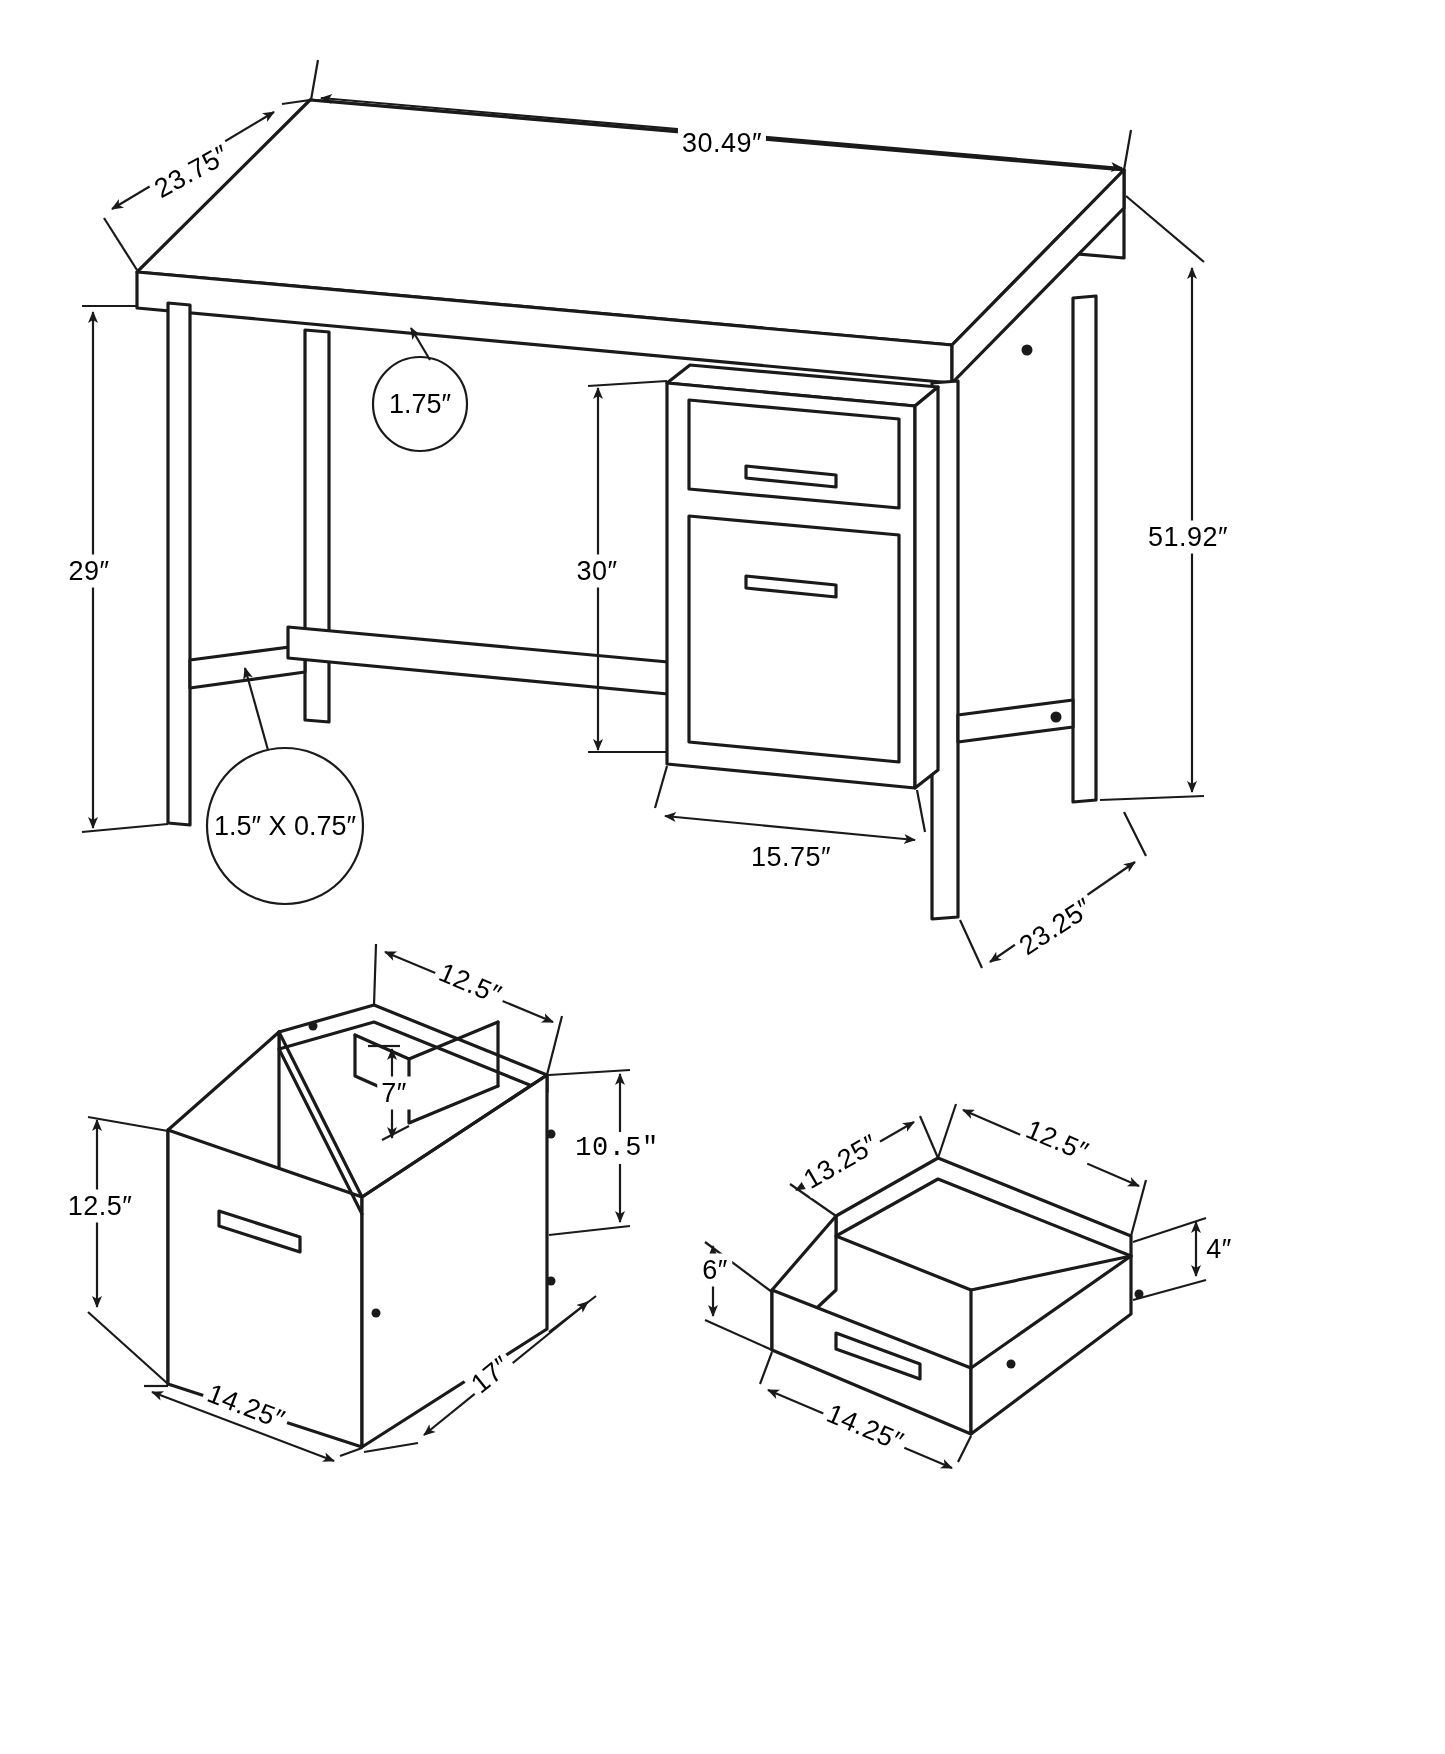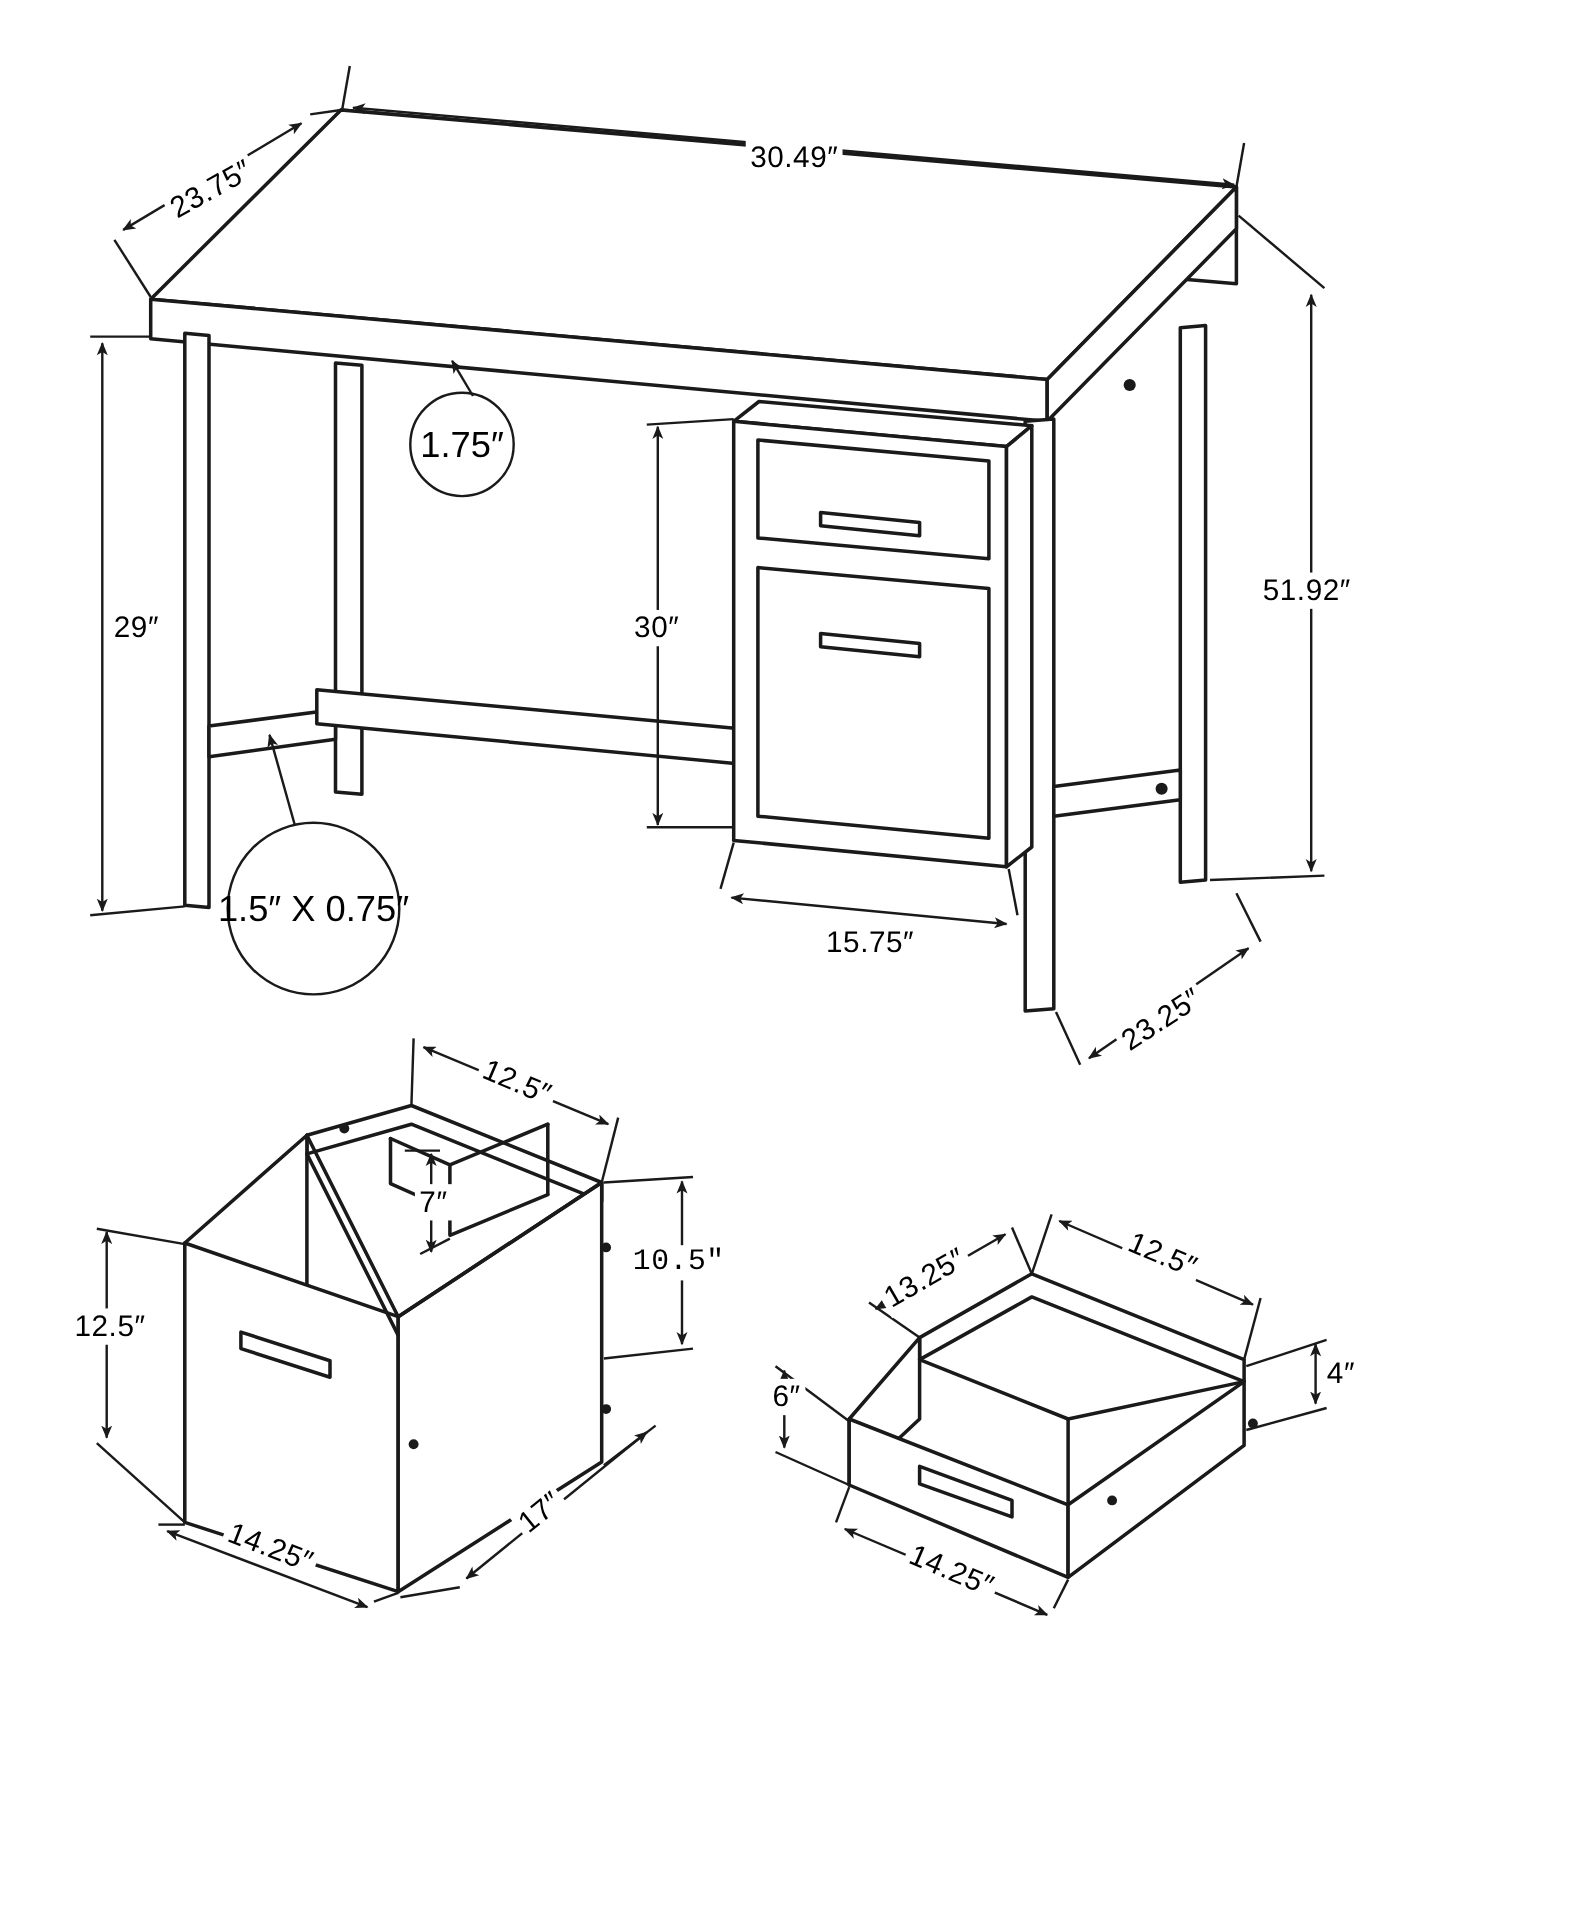--- a/index.html
+++ b/index.html
@@ -32,21 +32,21 @@
     font-size: 27px;
     letter-spacing: 0.5px;
     color: #000;
     white-space: nowrap;
     transform: translate(-50%, -50%);
     background: #ffffff;
     padding: 1px 4px;
   }
   .callout-label {
     position: absolute;
-    font-size: 33px;
+    font-size: 27px;
     white-space: nowrap;
     transform: translate(-50%, -50%);
     color: #000;
   }
 </style>
 </head>
 <body>
 
 <div id="stage">
 
@@ -231,21 +231,21 @@
       <circle cx="420" cy="404" r="47"></circle>
       <line x1="411" y1="328" x2="430" y2="360" marker-start="url(#arrow-start)"></line>
       <circle cx="285" cy="826" r="78"></circle>
       <line x1="245" y1="668" x2="268" y2="750" marker-start="url(#arrow-start)"></line>
     </g>
   </svg>
 
   <div class="dim-label" style="left:722px; top:143px;">30.49″</div>
   <div class="dim-label" style="left:192px; top:172px; transform:translate(-50%,-50%) rotate(-29deg);">23.75″</div>
   <div class="dim-label" style="left:1188px; top:537px;">51.92″</div>
-  <div class="dim-label" style="left:89px; top:571px;margin-left:35px;">29″</div>
+  <div class="dim-label" style="left:89px; top:571px;">29″</div>
   <div class="dim-label" style="left:597px; top:571px;">30″</div>
   <div class="dim-label" style="left:791px; top:827px;margin-top:30px;">15.75″</div>
   <div class="dim-label" style="left:1056px; top:927px; transform:translate(-50%,-50%) rotate(-33deg);">23.25″</div>
 
   <div class="dim-label" style="left:470px; top:984px; transform:translate(-50%,-50%) rotate(23deg);">12.5″</div>
   <div class="dim-label" style="left:394px; top:1093px;">7″</div>
   <div class="dim-label" style="left:617px; top:1148px;font-family:Liberation Mono, monospace;">10.5″</div>
   <div class="dim-label" style="left:100px; top:1206px;">12.5″</div>
   <div class="dim-label" style="left:491px; top:1375px; transform:translate(-50%,-50%) rotate(-39deg);">17″</div>
   <div class="dim-label" style="left:246px; top:1407px; transform:translate(-50%,-50%) rotate(21deg);">14.25″</div>

